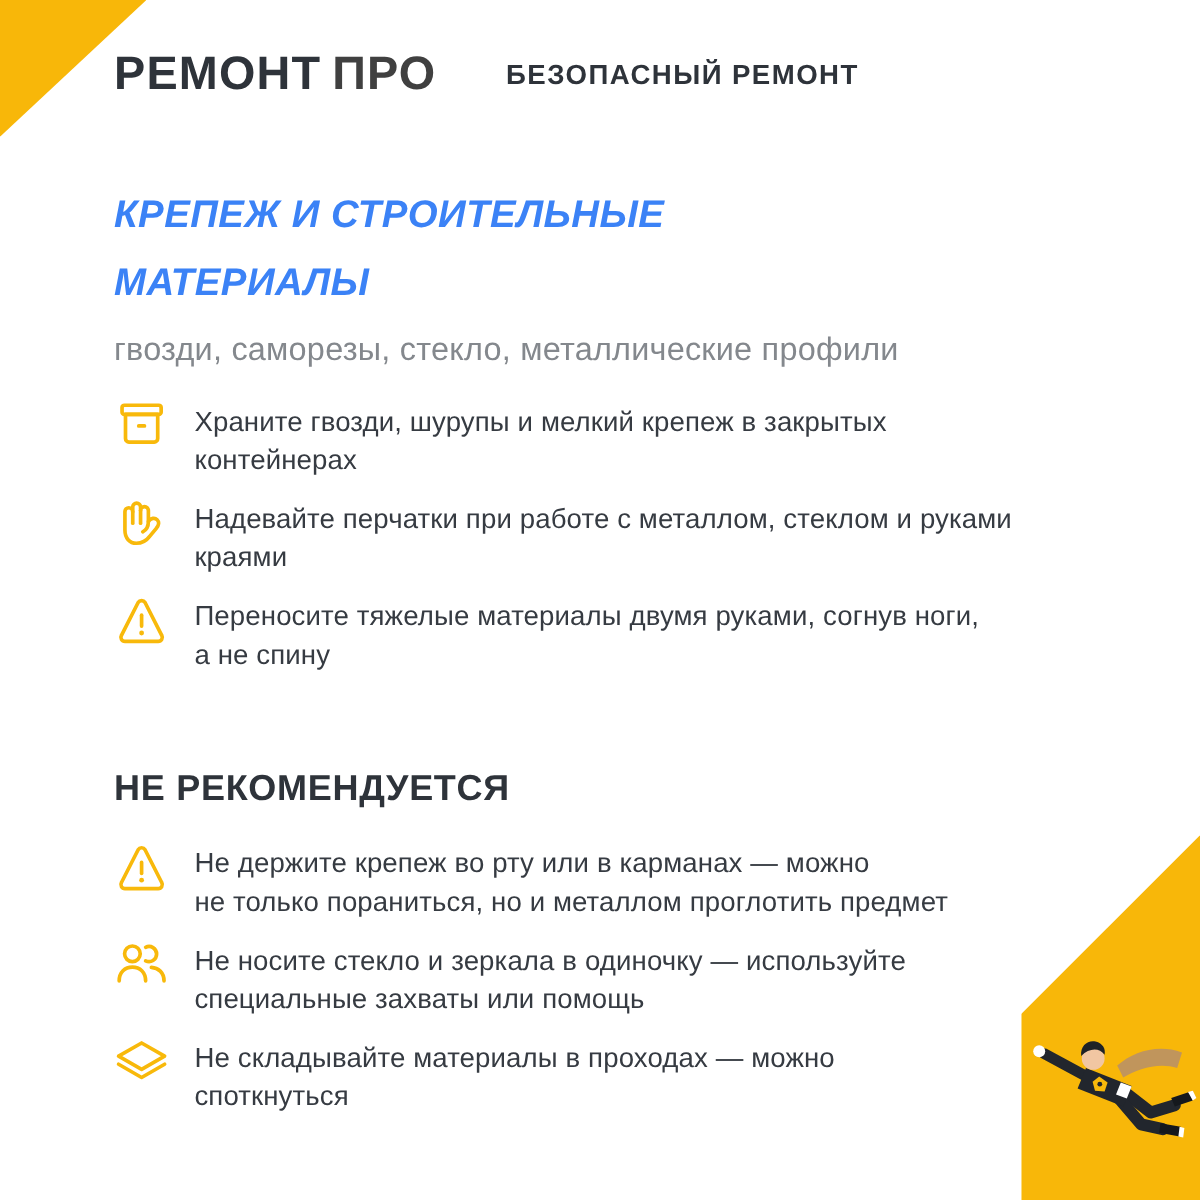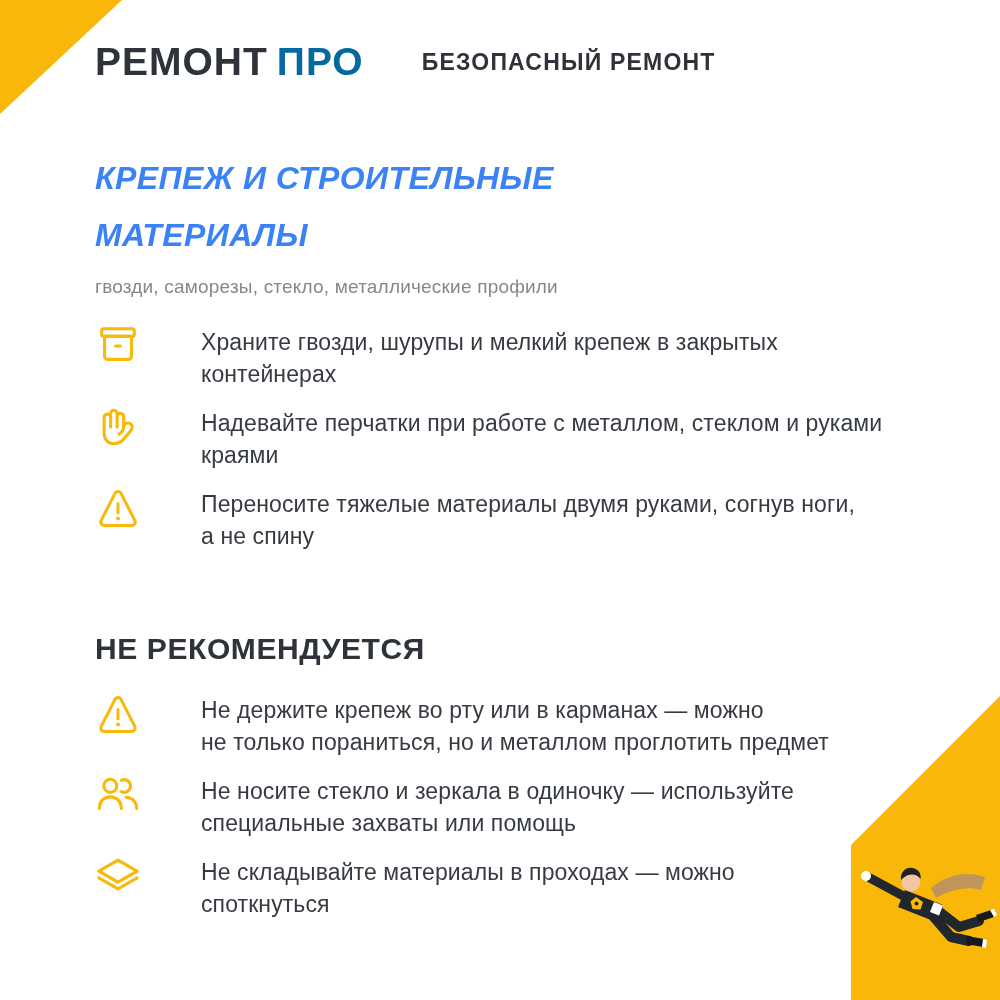--- a/index.html
+++ b/index.html
@@ -20,43 +20,43 @@
   .corner-br{
     position:absolute;left:851px;top:696px;width:149px;height:304px;
     background:#f8b709;
     clip-path:polygon(100% 0,0 49%,0 100%,100% 100%);
   }
   .character{position:absolute;left:0px;top:150px;}
   
   .content{position:absolute;inset:0;padding:40px 56px 0 95px;box-sizing:border-box;}
   .header{display:flex;align-items:center;gap:58px;}
   .logo{font-size:39px;font-weight:700;letter-spacing:1px;white-space:nowrap;}
-  .logo .accent{color:#0369a1;margin-left:9px;}
+  .logo .accent{color:#404040;margin-left:9px;}
   .program-title{font-size:23px;font-weight:700;letter-spacing:1.2px;white-space:nowrap;color:#2e333a;}
   
   .page-title{
     margin-top:66px;
     font-size:32px;font-weight:700;line-height:57px;
     letter-spacing:.4px;
     white-space:pre-line;
     color:#3b82f6;
     font-style:italic;
   }
   .page-subtitle{
     margin-top:12px;
-    font-size:19px;color:#84888d;letter-spacing:.2px;
+    font-size:27px;color:#84888d;letter-spacing:.2px;
   }
   
   .section-heading{
     font-size:30px;font-weight:700;letter-spacing:.6px;color:#2e333a;
   }
   .sec-1 .section-heading{margin-top:44px;}
   .sec-2 .section-heading{margin-top:80px;}
   .items{margin-top:28px;}
-  .item{display:flex;align-items:flex-start;gap:60px;margin-bottom:17px;}
+  .item{display:flex;align-items:flex-start;gap:21px;margin-bottom:17px;}
   .item-icon{width:46px;height:46px;flex-shrink:0;margin-top:-4px;}
   .item-icon svg{width:46px;height:46px;display:block;}
   .item-text{
     font-size:23px;line-height:32px;color:#363b42;
     white-space:pre-line;letter-spacing:.1px;
   }
   .ic{stroke:#f8b90b;stroke-width:3.2;fill:none;stroke-linecap:round;stroke-linejoin:round;}
   .ic-fill{fill:#f8b90b;stroke:none;}
 </style>
 </head>

